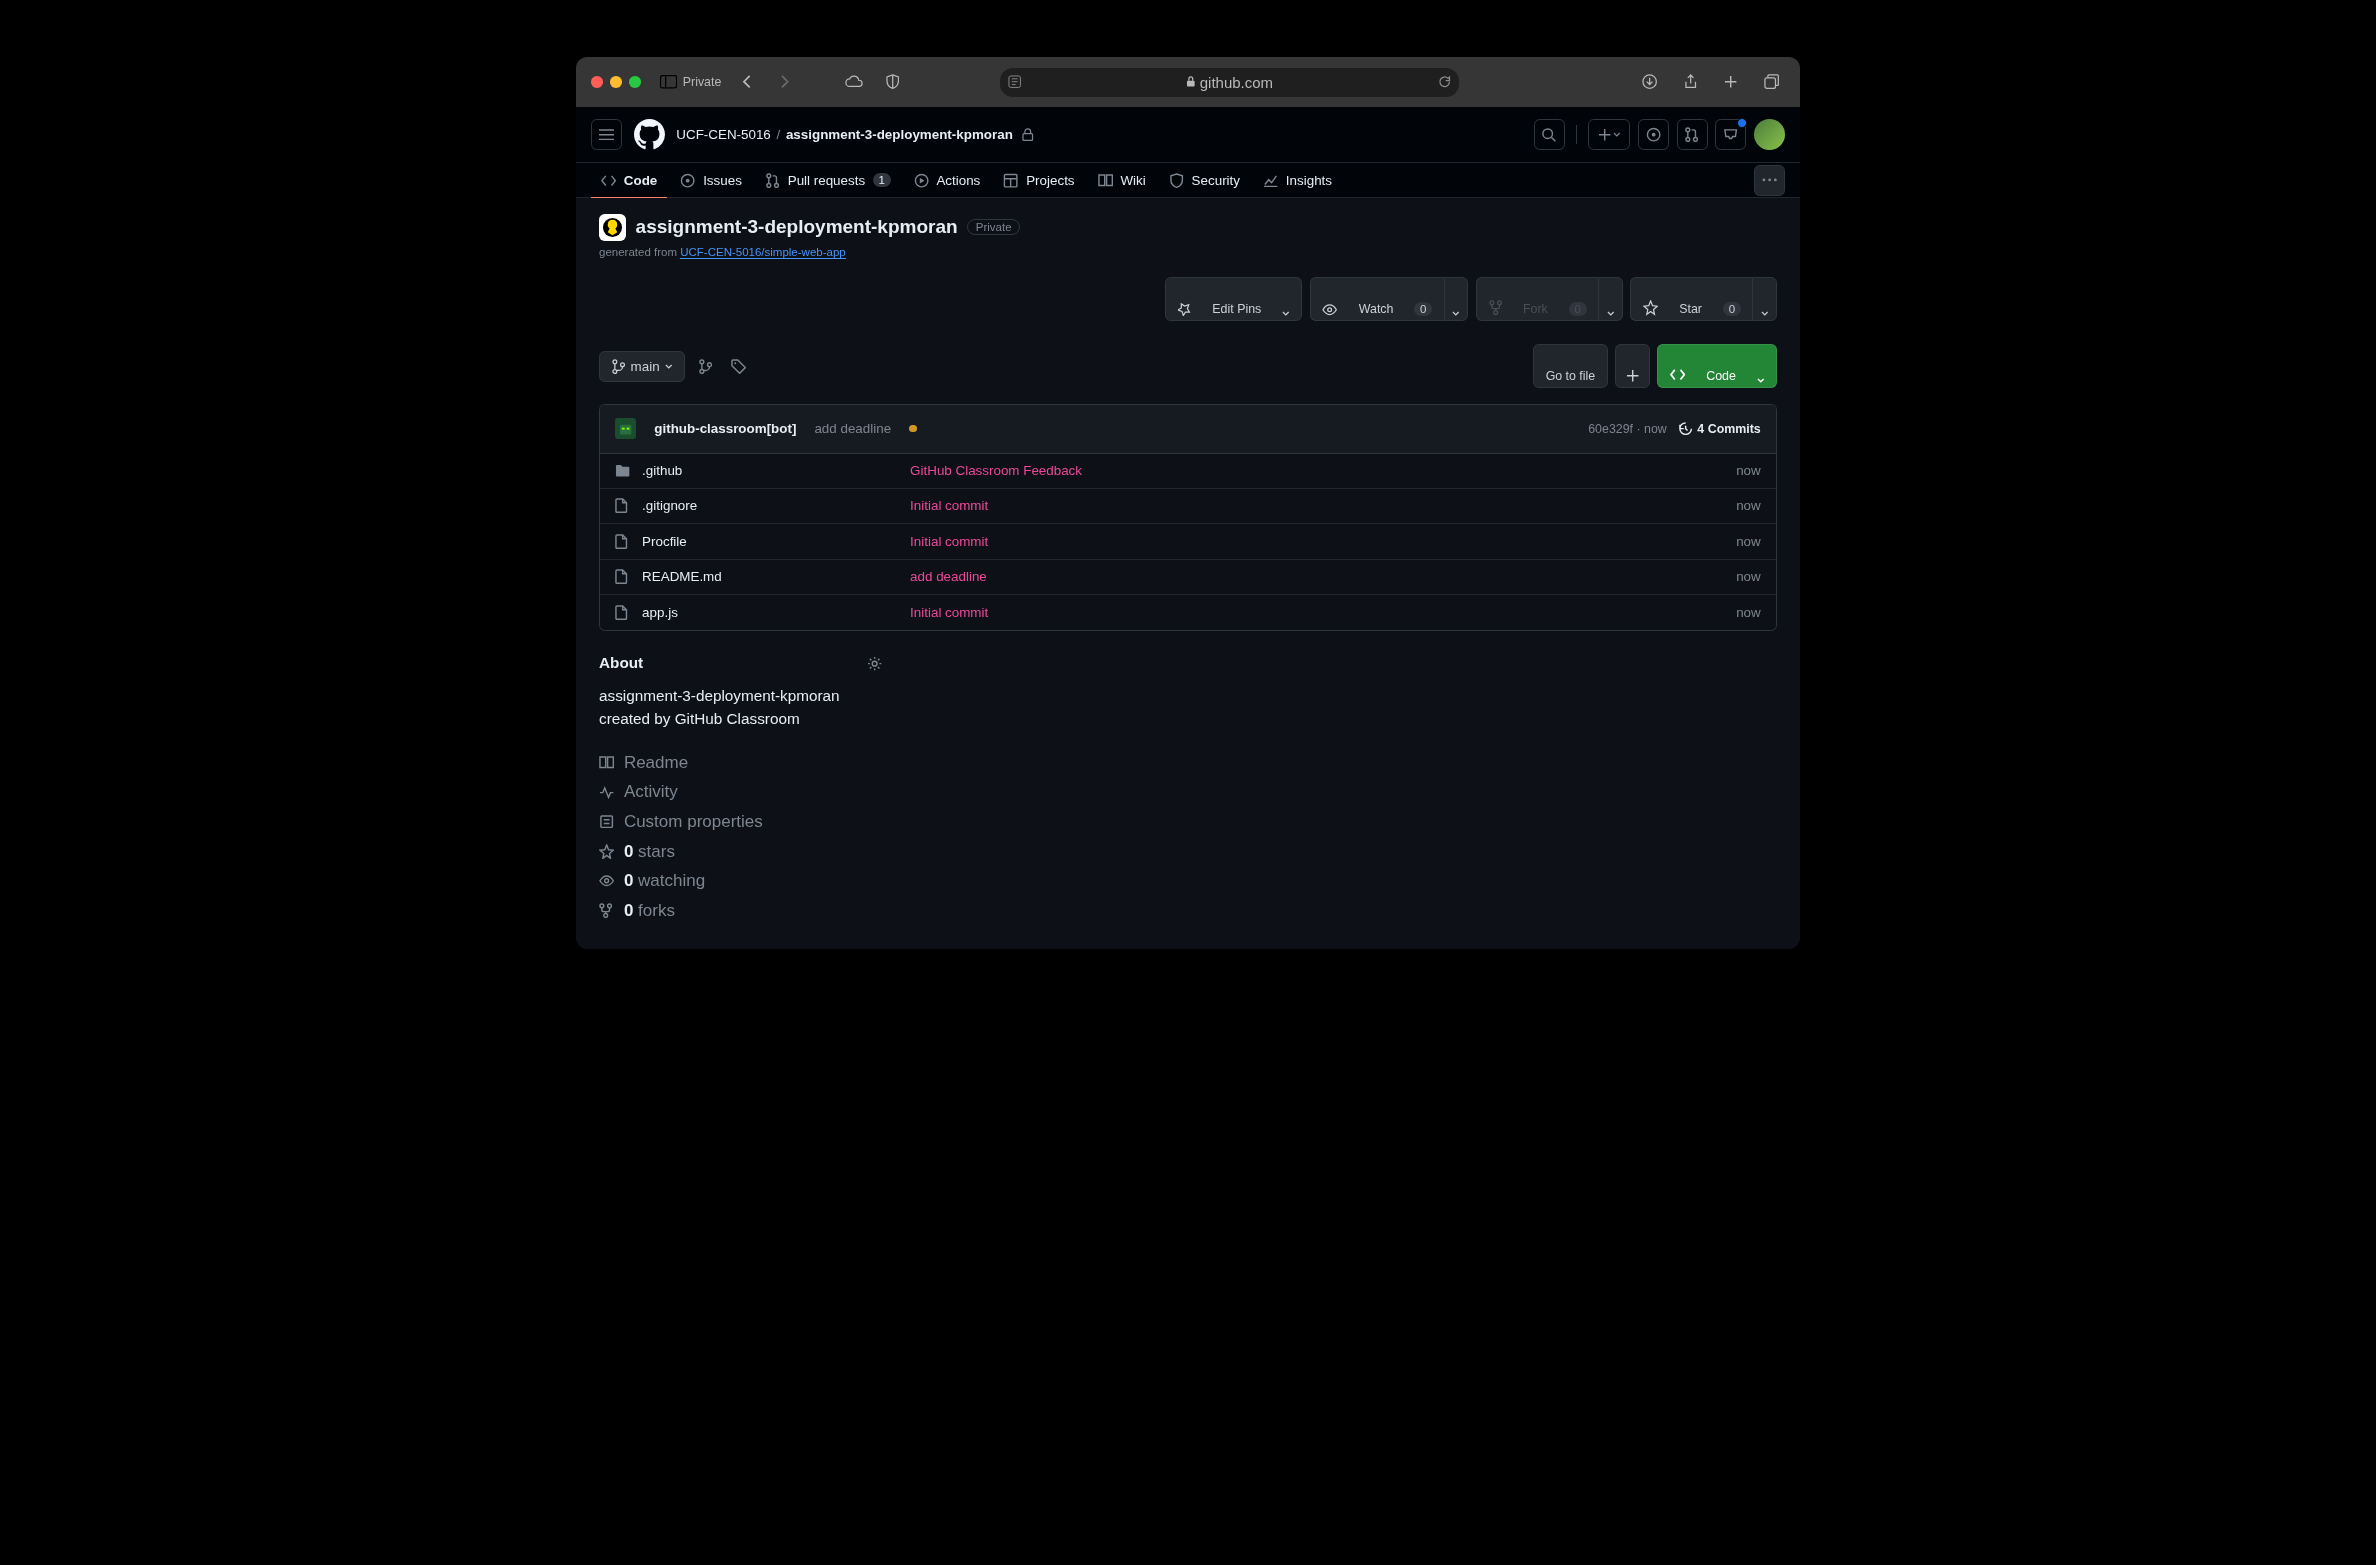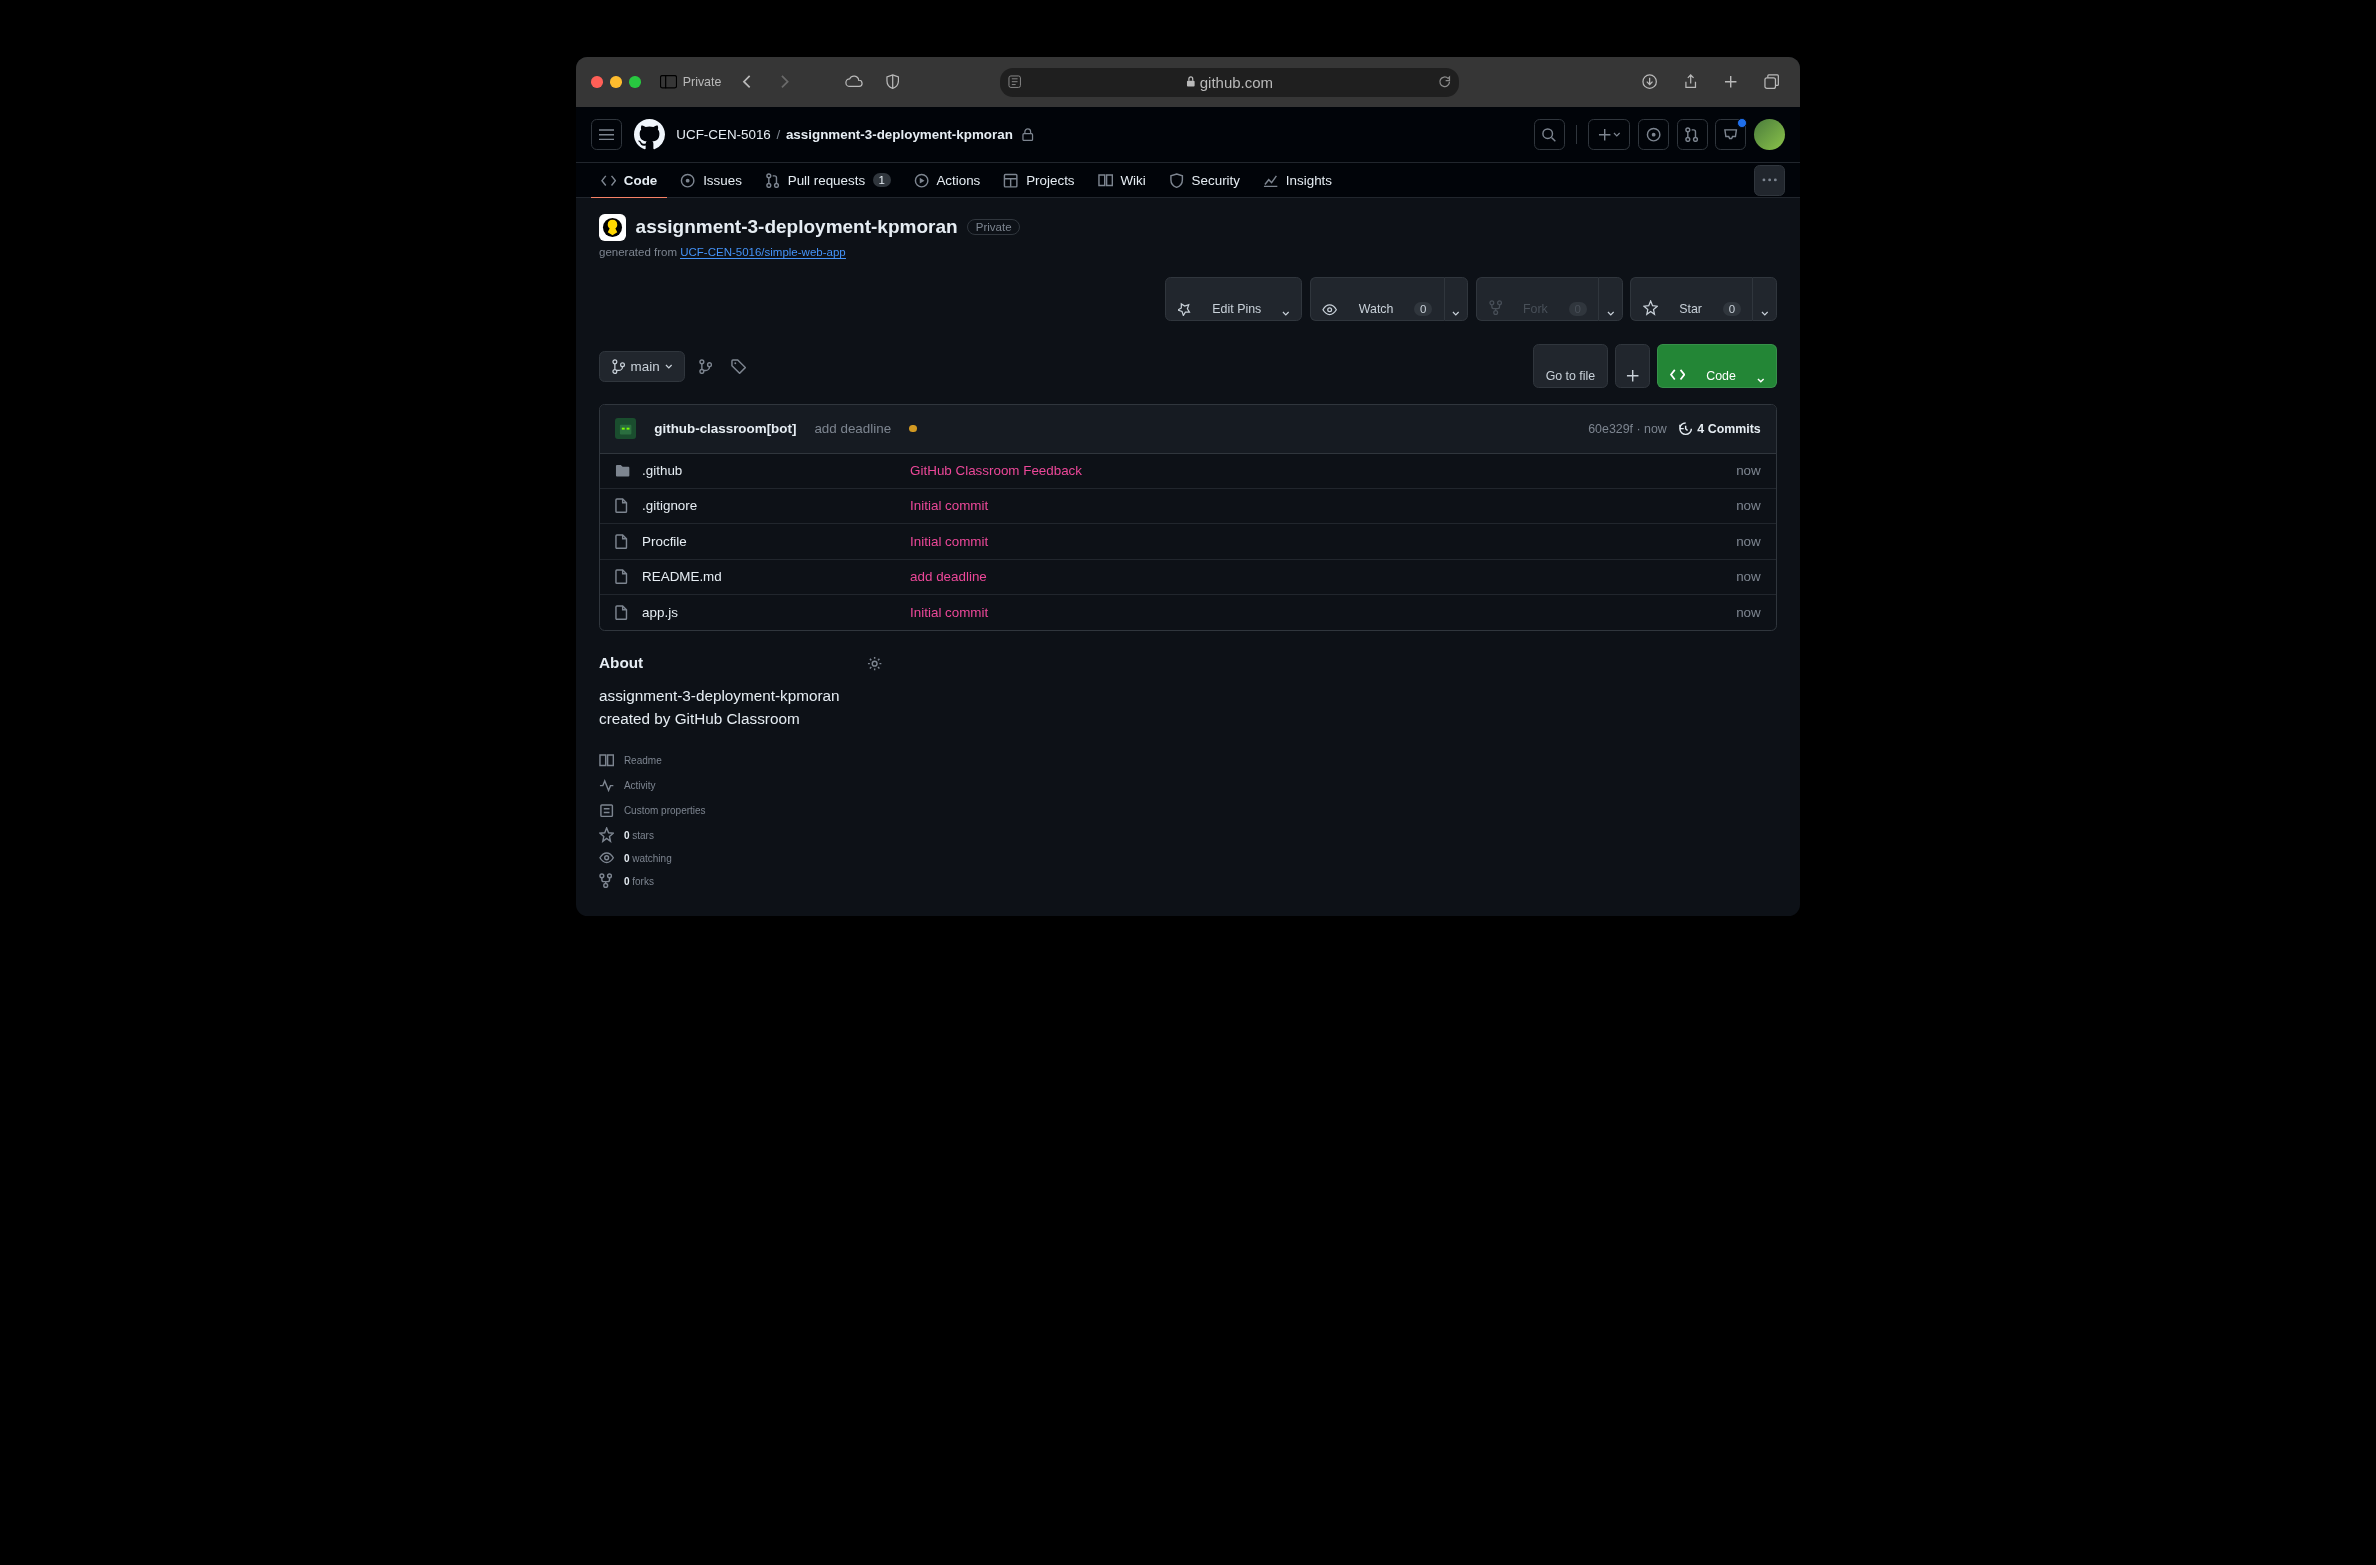--- a/index.html
+++ b/index.html
@@ -171,21 +171,21 @@
 }
 .file-row:last-child { border-bottom: none; }
 .file-icon { color: #7d8590; margin-right: 11.5px; width: 15.3px; display: flex; }
 .file-name { color: #e6edf3; width: 268px; }
 .file-commit { color: #ec4899; flex: 1; }
 .file-time { color: #7d8590; text-align: right; }
 
 .about-header { display: flex; align-items: flex-end; justify-content: space-between; margin-bottom: 13.4px; }
 .about-title { color: #e6edf3; font-size: 15.3px; font-weight: 600; }
 .about-desc { color: #e6edf3; font-size: 15.3px; line-height: 1.5; margin-bottom: 17px; }
-.side-link { display: flex; align-items: center; gap: 9.6px; color: #7d8590; font-size: 10px; padding: 4.8px 0; }
+.side-link { display: flex; align-items: center; gap: 9.6px; color: #7d8590; font-size: 17px; padding: 4.8px 0; }
 .side-link .icon { width: 15.3px; display: flex; }
 .side-link strong { color: #e6edf3; font-weight: 600; }
 svg { display: block; }
 </style>
 </head>
 <body>
 
 <div class="window">
 
   <div class="browser-chrome">

